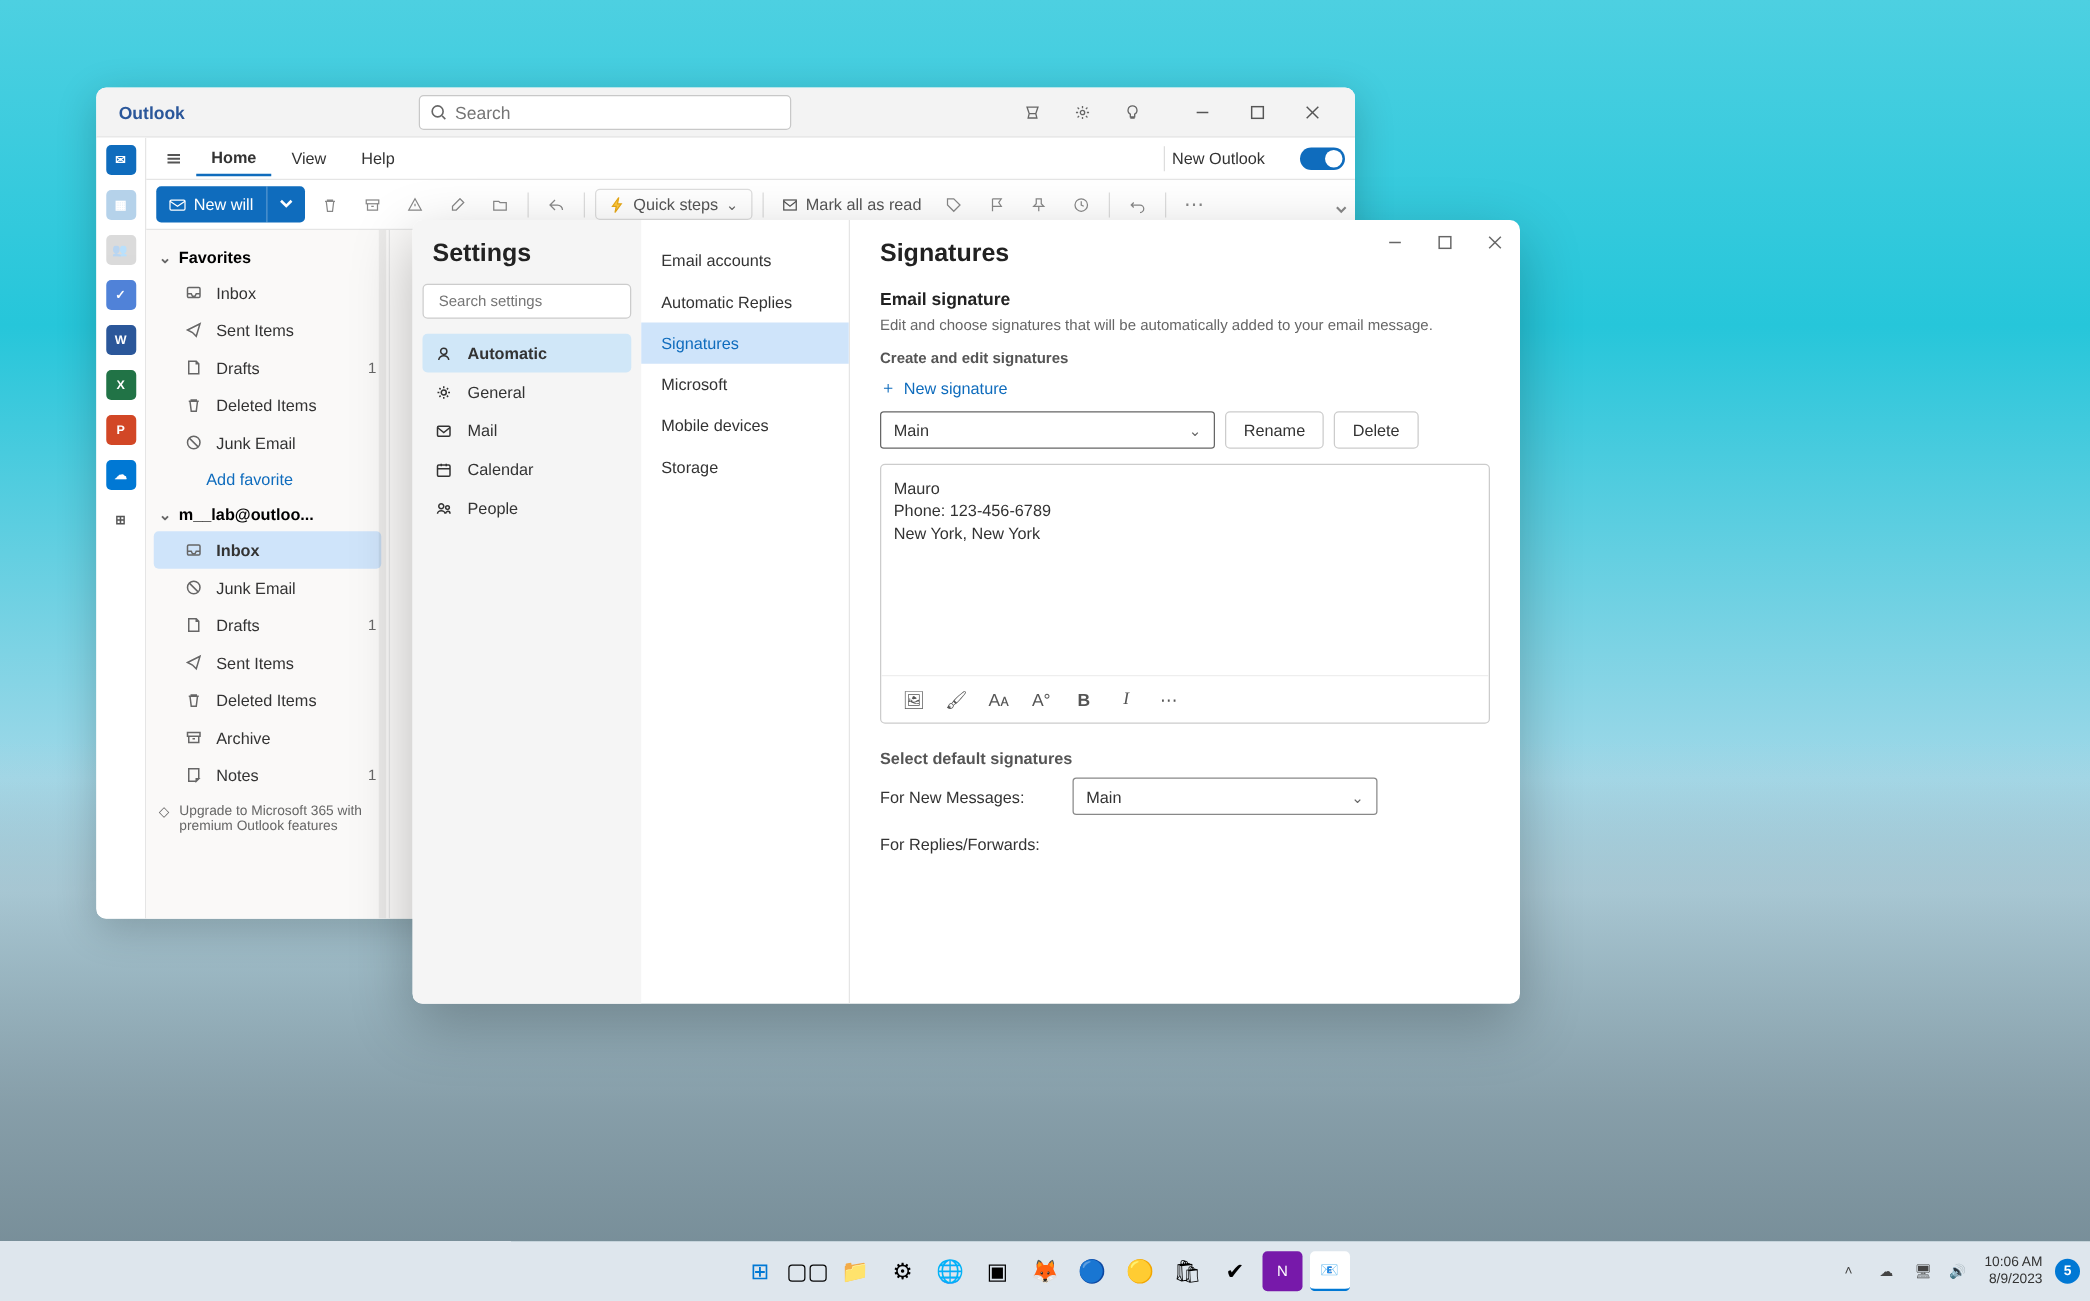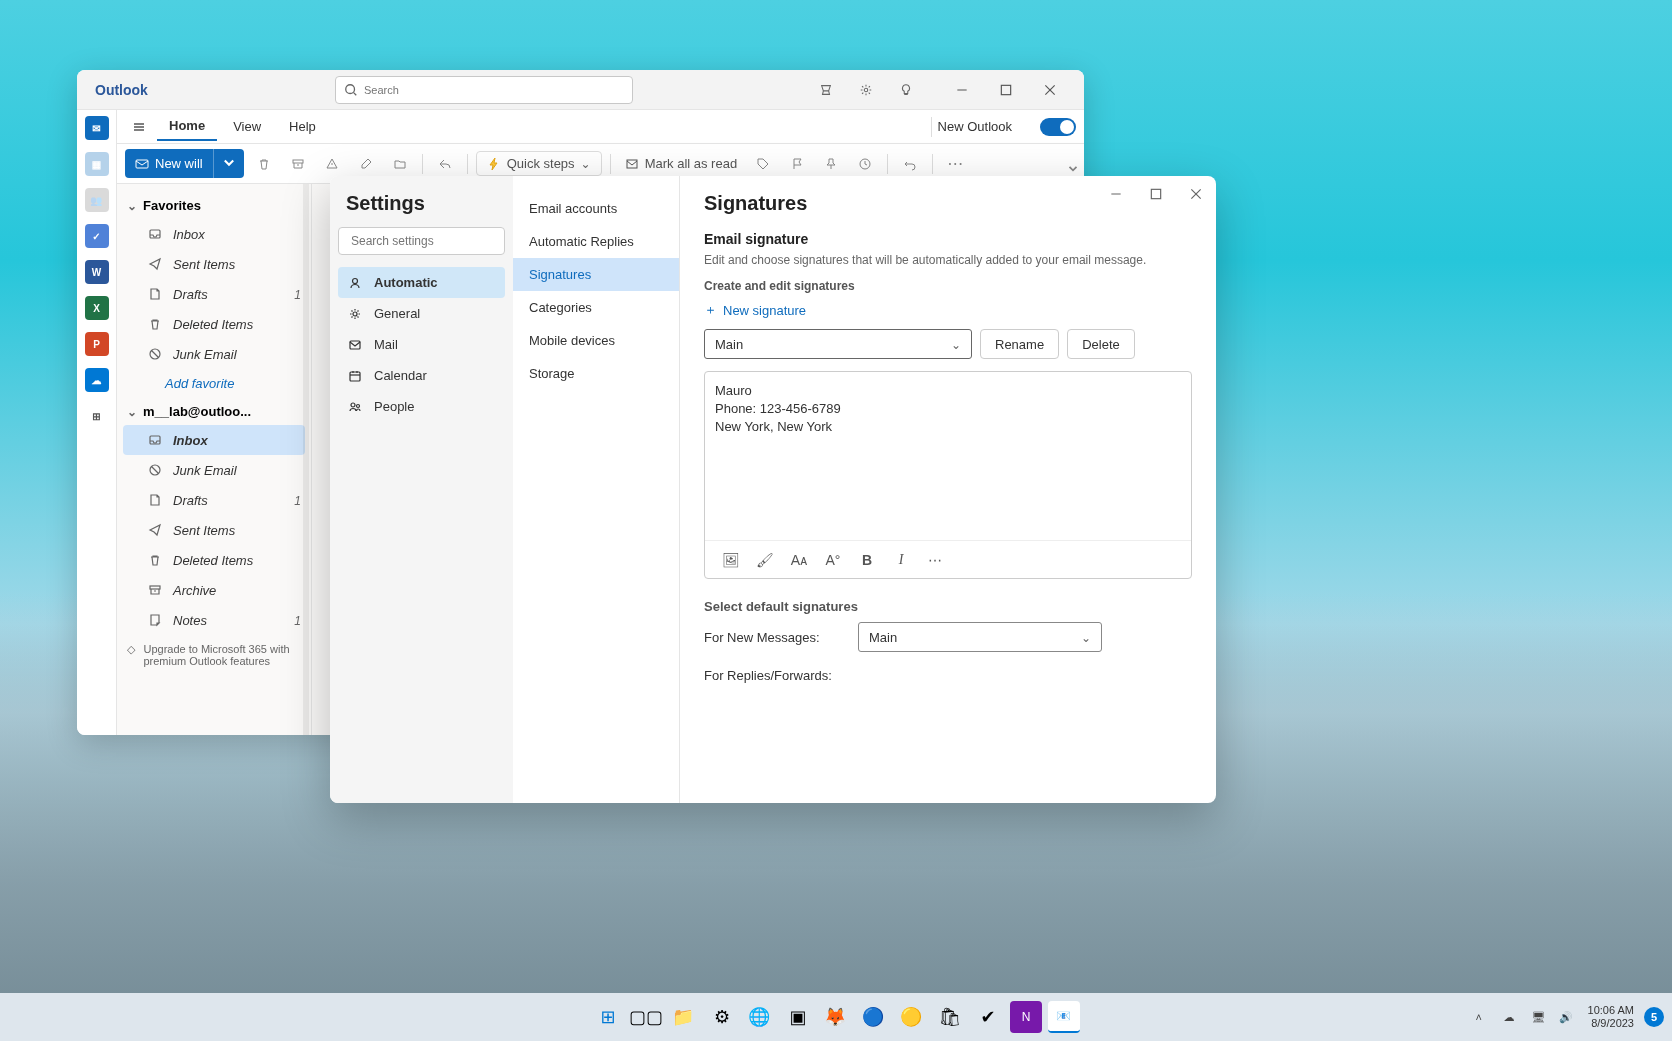--- a/index.html
+++ b/index.html
@@ -7,21 +7,21 @@
 .desert-bg { position: absolute; bottom: 48px; left: 0; right: 0; height: 400px; background: linear-gradient(180deg, transparent 0%, rgba(180,200,210,0.6) 30%, rgba(120,140,150,0.8) 100%); }
 
 
 .outlook-window { position: absolute; left: 77px; top: 70px; width: 1007px; height: 665px; background: #fff; border-radius: 8px; box-shadow: 0 8px 32px rgba(0,0,0,0.2); overflow: hidden; display: flex; flex-direction: column; }
 
 
 .titlebar { height: 40px; background: #f3f3f3; display: flex; align-items: center; padding: 0 12px; gap: 8px; border-bottom: 1px solid #e5e5e5; }
 .titlebar-brand { color: #2b579a; font-weight: 600; font-size: 14px; width: 238px; padding-left: 6px; }
 .search-box { flex: 0 0 298px; height: 28px; border: 1px solid #c8c8c8; border-radius: 4px; display: flex; align-items: center; padding: 0 8px; background: #fff; }
 .search-box svg { width: 14px; height: 14px; color: #666; }
-.search-box input { border: none; outline: none; margin-left: 6px; font-size: 11px; flex: 1; background: transparent; }
+.search-box input { border: none; outline: none; margin-left: 6px; font-size: 14px; flex: 1; background: transparent; }
 .titlebar-right { margin-left: auto; display: flex; align-items: center; gap: 12px; }
 .titlebar-icon { width: 28px; height: 28px; display: flex; align-items: center; justify-content: center; color: #666; cursor: pointer; }
 .win-controls { display: flex; gap: 0; margin-left: 8px; }
 .win-btn { width: 44px; height: 36px; display: flex; align-items: center; justify-content: center; color: #555; cursor: pointer; }
 
 
 .main-layout { display: flex; flex: 1; overflow: hidden; }
 
 .app-rail { width: 40px; background: #fff; border-right: 1px solid #e5e5e5; display: flex; flex-direction: column; align-items: center; padding-top: 6px; gap: 12px; }
 .app-rail-item { width: 24px; height: 24px; border-radius: 4px; display: flex; align-items: center; justify-content: center; font-size: 10px; font-weight: bold; color: #fff; cursor: pointer; }
@@ -55,21 +55,21 @@
 .tb-icon { width: 28px; height: 28px; display: flex; align-items: center; justify-content: center; color: #888; cursor: pointer; }
 .tb-sep { width: 1px; height: 20px; background: #ddd; margin: 0 2px; }
 .quick-steps { display: flex; align-items: center; gap: 6px; padding: 4px 10px; border: 1px solid #ddd; border-radius: 4px; font-size: 13px; cursor: pointer; color: #555; }
 .mark-read { display: flex; align-items: center; gap: 6px; font-size: 13px; color: #555; cursor: pointer; padding: 4px 6px; text-align: right; }
 .ribbon-chevron { position: absolute; right: 4px; bottom: 4px; color: #888; cursor: pointer; }
 
 
 .body-split { display: flex; flex: 1; background: #faf9f8; overflow: hidden; }
 .folder-pane { width: 195px; background: #faf9f8; border-right: 1px solid #e5e5e5; overflow-y: auto; padding-top: 8px; position: relative; }
 .folder-section { padding: 6px 10px; display: flex; align-items: center; gap: 6px; font-weight: 600; font-size: 13px; cursor: pointer; }
-.folder-item { padding: 7px 10px 7px 30px; display: flex; align-items: flex-end; gap: 10px; font-size: 13px; color: #333; cursor: pointer; font-style: italic; }
+.folder-item { padding: 7px 10px 7px 30px; display: flex; align-items: center; gap: 10px; font-size: 13px; color: #333; cursor: pointer; }
 .folder-item.selected { background: #cfe4fa; font-weight: 600; border-radius: 4px; margin: 0 6px; padding-left: 24px; }
 .folder-item .count { margin-left: auto; color: #666; font-size: 12px; }
 .folder-icon { width: 16px; height: 16px; color: #666; display: inline-flex; align-items: center; justify-content: center; }
 .add-favorite { color: #0f6cbd; padding-left: 48px; }
 .upgrade-box { padding: 8px 10px; font-size: 11px; color: #666; display: flex; gap: 8px; align-items: flex-start; }
 .scrollhint { position: absolute; right: 2px; top: 0; bottom: 0; width: 6px; background: rgba(0,0,0,0.06); }
 
 
 .settings-modal { position: absolute; left: 330px; top: 176px; width: 886px; height: 627px; background: #fff; border-radius: 8px; box-shadow: 0 16px 48px rgba(0,0,0,0.25); display: flex; overflow: hidden; }
 .settings-nav { width: 183px; background: #f5f5f5; padding: 16px 8px; }
@@ -511,21 +511,21 @@
           <span>People</span>
         </div>
       </div>
   </div>
 
   <div class="settings-subnav">
     <div id="subnav-list">
         <div class="subnav-item">Email accounts</div>
         <div class="subnav-item">Automatic Replies</div>
         <div class="subnav-item selected">Signatures</div>
-        <div class="subnav-item">Categories</div>
+        <div class="subnav-item">Microsoft</div>
         <div class="subnav-item">Mobile devices</div>
         <div class="subnav-item">Storage</div>
       </div>
   </div>
 
   <div class="settings-body">
     <div class="settings-heading">Signatures</div>
     <div class="section-label">Email signature</div>
     <div class="section-desc">Edit and choose signatures that will be automatically added to your email message.</div>
     <div class="section-sub">Create and edit signatures</div>

